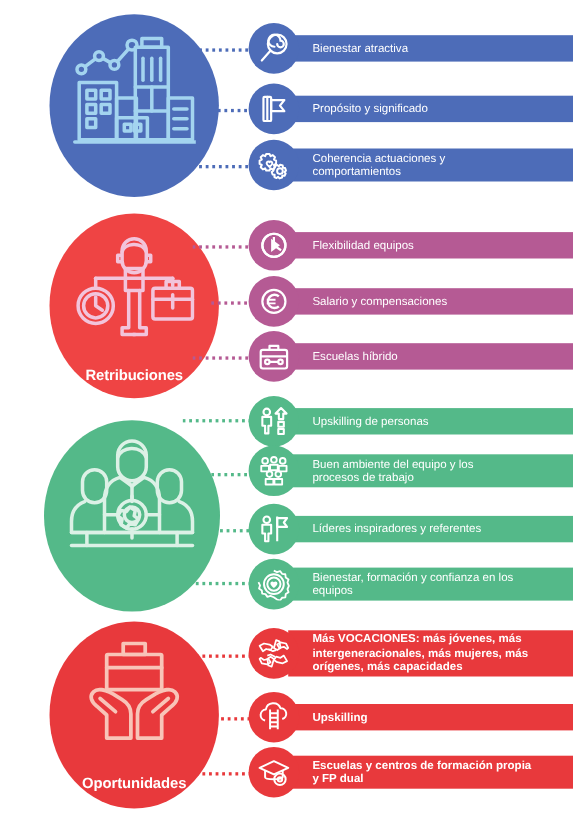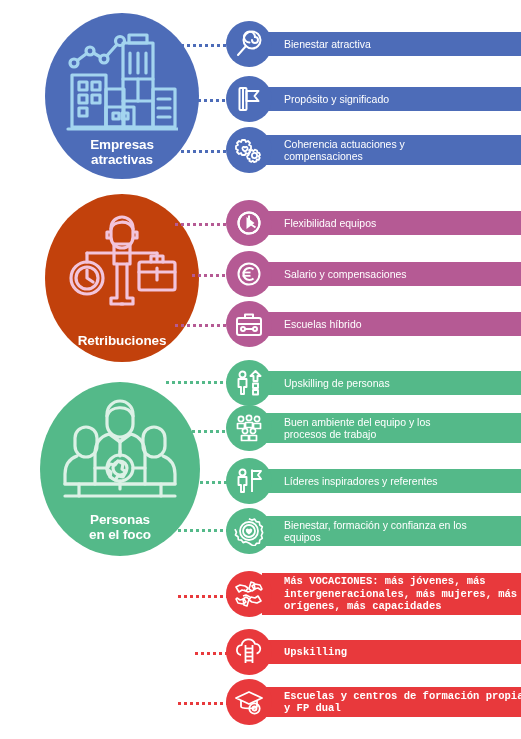--- a/index.html
+++ b/index.html
@@ -77,21 +77,21 @@
   }
   .bar.two-line { height: 30px; }
   .bar.three-line { height: 42px; }
   .bar-text {
     color: #ffffff;
     font-size: 10.5px;
     line-height: 12.5px;
     font-weight: normal;
     white-space: pre-line;
   }
-  .bar.red .bar-text { font-weight: bold; font-family: Liberation Mono, monospace; }
+  .bar.red .bar-text { font-weight: bold; }
   
   .connector {
     position: absolute;
     height: 3px;
     z-index: 1;
     background-repeat: repeat-x;
     background-size: 6px 3px;
   }
 </style>
 </head>
@@ -138,22 +138,20 @@
             <rect x="56" y="82" width="6" height="6"></rect>
 
           <rect x="87" y="58" width="22" height="38"></rect>
           <line x1="92" y1="68" x2="104" y2="68"></line>
           <line x1="92" y1="77" x2="104" y2="77"></line>
           <line x1="92" y1="86" x2="104" y2="86"></line>
 
           <line x1="2" y1="98" x2="112" y2="98"></line>
         </svg>
       </div>
-      <div class="cat-label" style="white-space:pre-line;">Empresas
-atractivas</div>
     </div>
 
     <div class="row" style="left:226px;top:21px;">
       <div class="row-icon" style="background:#4d6cb8;">
         <svg width="30" height="30" viewBox="0 0 30 30" fill="none" stroke="#ffffff" stroke-width="2" stroke-linecap="round">
           <circle cx="18" cy="11" r="8.5"></circle>
           <path d="M18 11 a3 3 0 1 0 3 -3 a5.5 5.5 0 1 0 -5.5 5.5"></path>
           <line x1="4" y1="26" x2="12" y2="17"></line>
         </svg>
       </div>
@@ -179,32 +177,32 @@
       <div class="row-icon" style="background:#4d6cb8;">
         <svg width="30" height="30" viewBox="0 0 30 30" fill="none" stroke="#ffffff" stroke-width="1.8" stroke-linejoin="round">
           <path d="M3 8 l2-2 2 1 1-2 3 0 1 2 2-1 2 2-1 2 2 1 0 3-2 1 1 2-2 2-2-1-1 2-3 0-1-2-2 1-2-2 1-2-2-1 0-3 2-1z"></path>
           <path d="M11 12.5c-.8-1.3-2.6-.5-2.6 1 0 1.5 2.6 3.2 2.6 3.2s2.6-1.7 2.6-3.2c0-1.5-1.8-2.3-2.6-1z"></path>
           <path d="M16 16 l2-1 1.5 1.2 1.2-1.5 2.3.8.3 2 1.9.3.8 2.3-1.5 1.2 1.2 1.5-1 2-2-.3-.3 1.9-2.3.8-1.2-1.5-1.5 1.2-2-1 .3-2-1.9-.3-.8-2.3 1.5-1.2z"></path>
           <circle cx="20.5" cy="20.5" r="2.6"></circle>
         </svg>
       </div>
       <div class="bar two-line" style="background:#4d6cb8;width:289px;">
         <div class="bar-text">Coherencia actuaciones y
-compensaciones</div>
+comportamientos</div>
       </div>
     </div>
   </div>
 
   <div class="section" style="top:188px;height:168px;">
 
     <div class="connector" style="left:175px;top:35px;width:55px;background-image:repeating-linear-gradient(to right,#b55a94 0 3px,transparent 3px 6px);"></div>
     <div class="connector" style="left:192px;top:86px;width:38px;background-image:repeating-linear-gradient(to right,#b55a94 0 3px,transparent 3px 6px);"></div>
     <div class="connector" style="left:175px;top:136px;width:55px;background-image:repeating-linear-gradient(to right,#b55a94 0 3px,transparent 3px 6px);"></div>
 
-    <div class="cat-circle" style="left:45px;top:6px;width:154px;height:154px;background:#c2410c;padding-bottom:14px;">
+    <div class="cat-circle" style="left:45px;top:6px;width:154px;height:154px;background:#ef4444;padding-bottom:14px;">
       <div class="cat-art" style="top:16px;">
         <svg width="110" height="104" viewBox="0 0 110 104" fill="none" stroke="#f2c4db" stroke-width="3.2" stroke-linejoin="round" stroke-linecap="round">
 
           <path d="M44 18 a11 11 0 0 1 22 0 v9 a11 11 0 0 1 -22 0 z"></path>
           <path d="M44 19 c2-8 18-10 22 0"></path>
           <path d="M43 22 h-3 v6 h3"></path>
             <path d="M67 22 h3 v6 h-3"></path>
 
           <path d="M47 34 h16 v20 h-16 z"></path>
 
@@ -301,22 +299,20 @@
           <circle cx="59" cy="70" r="13"></circle>
           <circle cx="59" cy="70" r="7"></circle>
           <path d="M46 70 h-12 M72 70 h12 M59 83 v8 M59 57 v-4"></path>
 
           <line x1="4" y1="86" x2="114" y2="86"></line>
           <line x1="18" y1="86" x2="18" y2="98"></line>
           <line x1="100" y1="86" x2="100" y2="98"></line>
           <line x1="4" y1="98" x2="114" y2="98"></line>
         </svg>
       </div>
-      <div class="cat-label" style="white-space:pre-line;">Personas
-en el foco</div>
     </div>
 
     <div class="row" style="left:226px;top:0px;">
       <div class="row-icon" style="background:#54b989;">
         <svg width="30" height="30" viewBox="0 0 30 30" fill="none" stroke="#ffffff" stroke-width="1.9" stroke-linejoin="round">
           <circle cx="8.5" cy="6.5" r="3"></circle>
           <path d="M4.5 11 h8 v8 h-2.5 v7 h-3 v-7 h-2.5 z"></path>
           <path d="M21.5 3 l5 5 h-3 v5 h-4 v-5 h-3 z"></path>
           <rect x="19" y="15.5" width="5" height="4.5"></rect>
           <rect x="19" y="22" width="5" height="4.5"></rect>
@@ -377,20 +373,37 @@
       </div>
     </div>
   </div>
 
   <div class="section" style="top:563px;height:176px;">
 
     <div class="connector" style="left:178px;top:32px;width:52px;background-image:repeating-linear-gradient(to right,#e8393c 0 3px,transparent 3px 6px);"></div>
     <div class="connector" style="left:195px;top:89px;width:35px;background-image:repeating-linear-gradient(to right,#e8393c 0 3px,transparent 3px 6px);"></div>
     <div class="connector" style="left:178px;top:139px;width:52px;background-image:repeating-linear-gradient(to right,#e8393c 0 3px,transparent 3px 6px);"></div>
 
+    <div class="cat-circle" style="left:45px;top:2px;width:154px;height:154px;background:#e8393c;padding-bottom:16px;">
+      <div class="cat-art" style="top:14px;">
+        <svg width="110" height="100" viewBox="0 0 110 100" fill="none" stroke="#f8c4b8" stroke-width="3.4" stroke-linejoin="round" stroke-linecap="round">
+
+          <rect x="30" y="16" width="50" height="32" rx="1"></rect>
+          <rect x="45" y="6" width="20" height="10"></rect>
+          <line x1="30" y1="28" x2="80" y2="28"></line>
+
+          <path d="M36 52 c-8-4-14-6-18-2 -4 4-2 9 3 13 l9 8 v21 h22 V70 c0-6-3-10-8-13z"></path>
+          <path d="M24 56 l14 12"></path>
+
+          <path d="M74 52 c8-4 14-6 18-2 4 4 2 9-3 13l-9 8v21H58V70c0-6 3-10 8-13z"></path>
+          <path d="M86 56 l-14 12"></path>
+        </svg>
+      </div>
+      <div class="cat-label" style="white-space:pre-line;">Oportunidades</div>
+    </div>
 
     <div class="row" style="left:226px;top:8px;">
       <div class="row-icon" style="background:#e8393c;">
         <svg width="30" height="30" viewBox="0 0 30 30" fill="none" stroke="#ffffff" stroke-width="1.6" stroke-linejoin="round">
           <path d="M2 8 l4-2 5 1 3 2 -2 3 -4-1 -3 2 z"></path>
           <path d="M17 3 l3 1 1 6 -3 2 -3-2 z"></path>
           <path d="M28 10 l-2-4 -5-1 -3 2 2 3 4-1 3 2z"></path>
           <path d="M27 22 l-4 2 -5-1 -3-2 2-3 4 1 3-2z"></path>
           <path d="M13 27 l-3-1 -1-6 3-2 3 2z"></path>
           <path d="M2 20 l2 4 5 1 3-2 -2-3 -4 1 -3-2z"></path>

